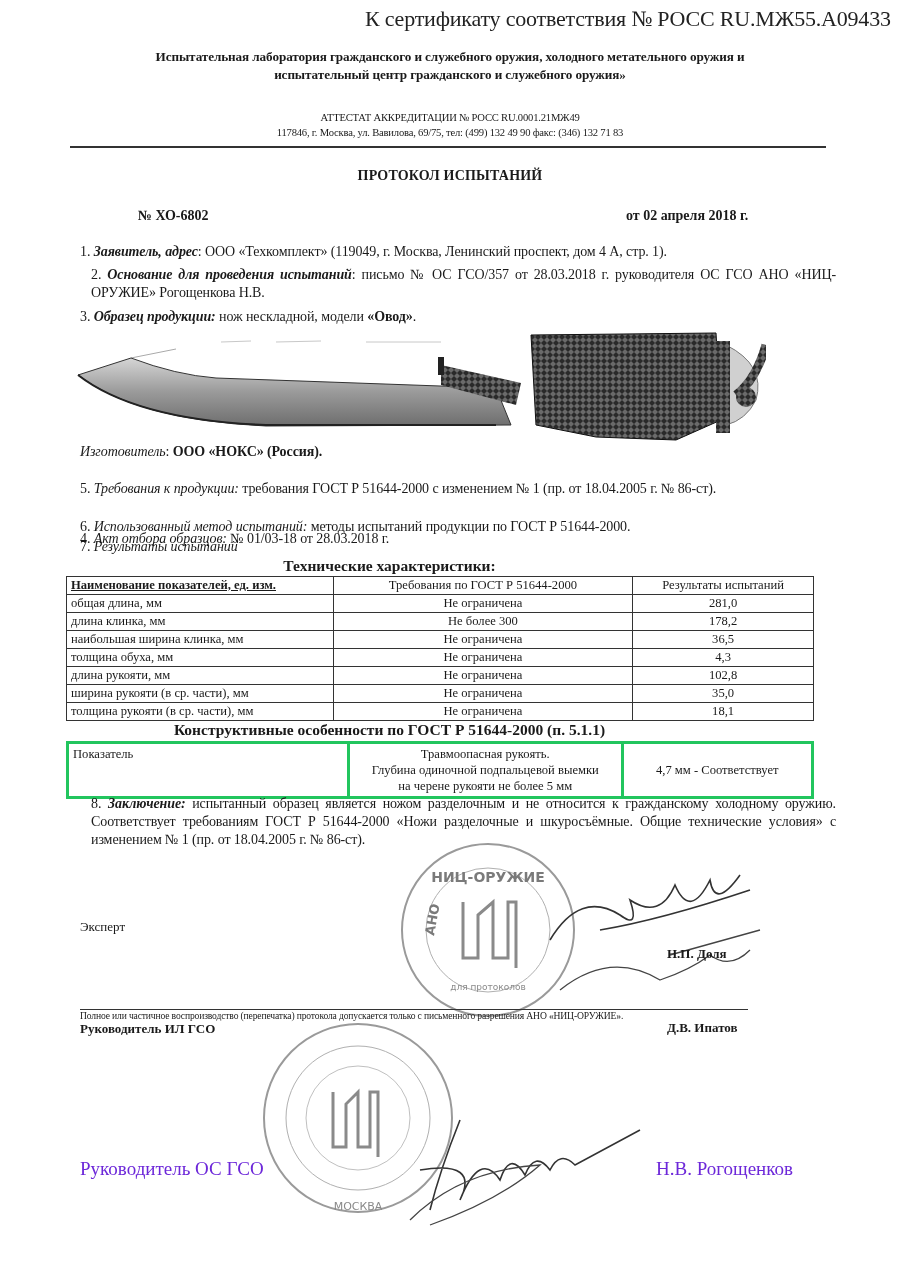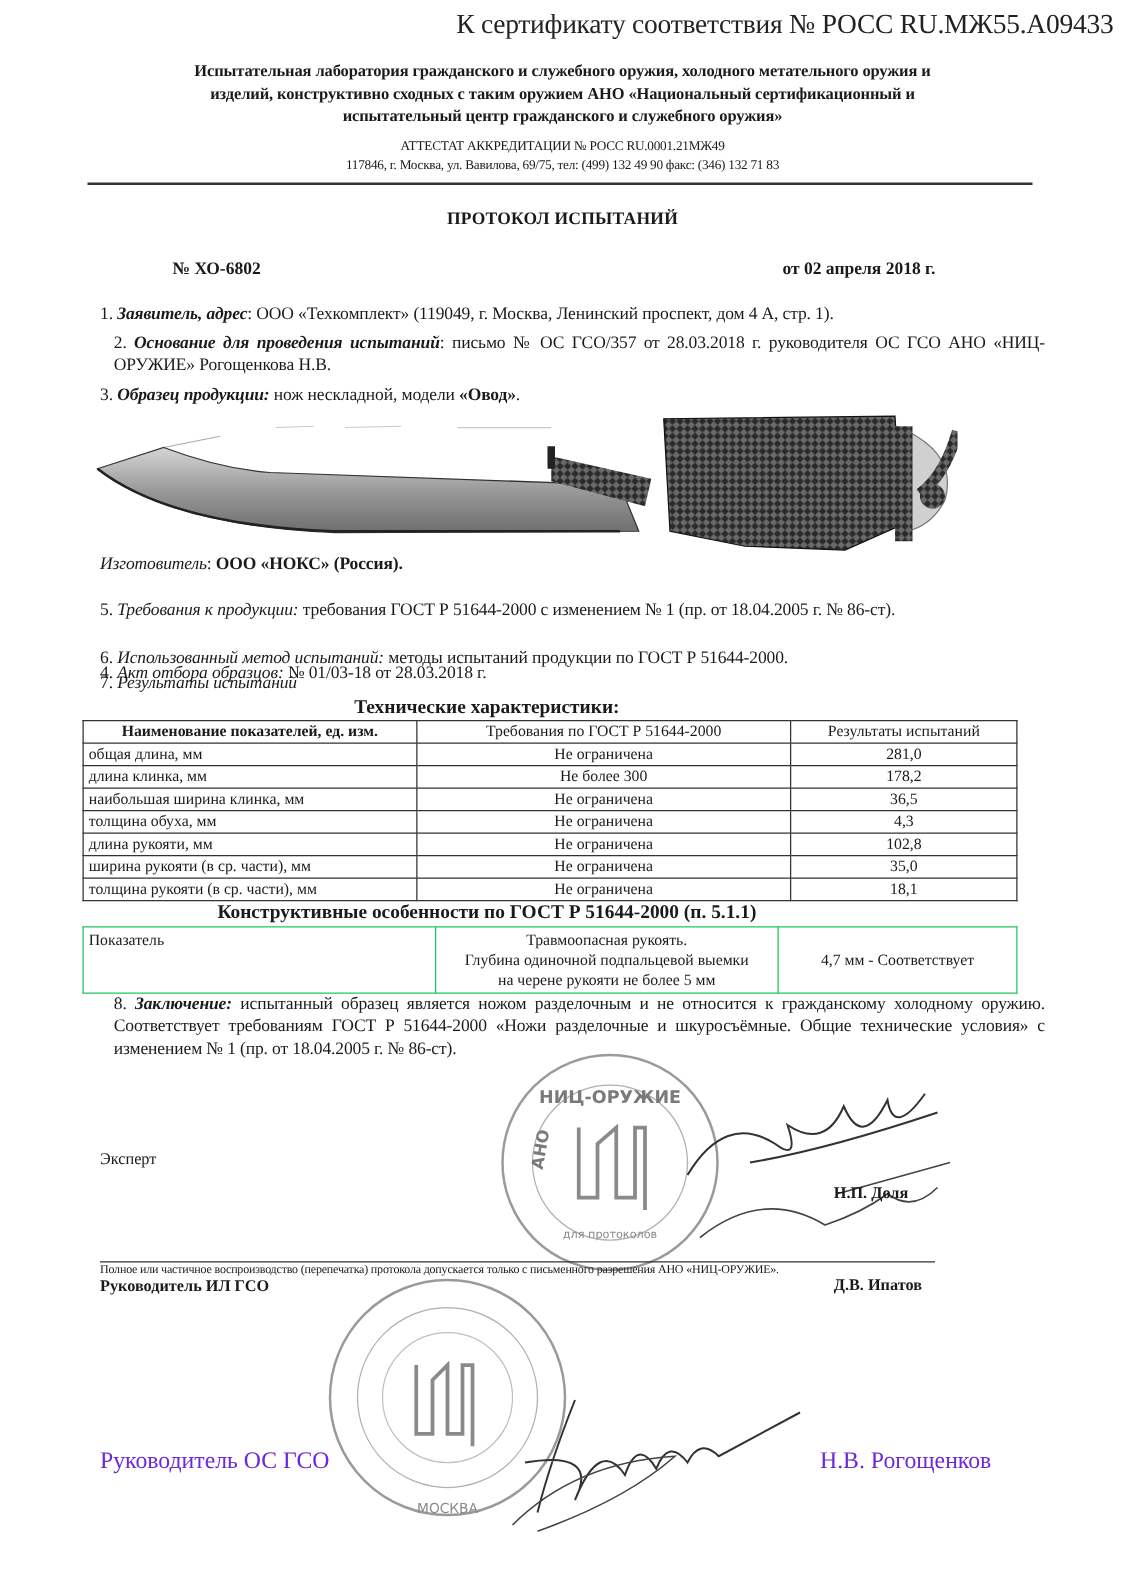--- a/index.html
+++ b/index.html
@@ -20,48 +20,47 @@
   .para { left: 80px; font-size: 14px; line-height: 18px; width: 745px; letter-spacing: -0.1px; }
   .para i { font-weight: bold; }
   .justify { text-align: justify; margin-left: 11px; }
 
   .knife { left: 76px; top: 325px; width: 690px; height: 120px; }
 
   .tbl-title { left: 0; width: 713px; text-align: center; font-size: 15.5px; font-weight: bold; margin-left: 33px; }
   table.spec { position: absolute; left: 66px; top: 576px; width: 748px; border-collapse: collapse; font-size: 12.6px; line-height: 15.2px; }
   table.spec td, table.spec th { border: 1px solid #333; padding: 0 4px; height: 18px; }
   table.spec th { font-weight: bold; }
-  table.spec th.c1 { text-align: center; }
+  table.spec th.c1 { text-align: left; text-decoration: underline; }
   table.spec .c1 { width: 267px; text-align: left; }
   table.spec .c2 { width: 300px; text-align: center; }
   table.spec .c3 { width: 181px; text-align: center; }
 
   table.feat { position: absolute; left: 66px; top: 741px; width: 748px; border-collapse: collapse; font-size: 12.6px; line-height: 16px; }
-  table.feat td { border: 1px solid #22c55e; padding: 2px 4px; vertical-align: top; }
+  table.feat td { border: 3px solid #22c55e; padding: 2px 4px; vertical-align: top; }
   table.feat .c1 { width: 267px; text-align: left; }
   table.feat .c2 { width: 260px; text-align: center; }
   table.feat .c3 { width: 181px; text-align: center; vertical-align: middle; }
 
   .sig-label { font-size: 13px; }
   .sig-bold { font-weight: bold; margin-top: 29px; }
   .underline-row { left: 80px; top: 992px; width: 668px; height: 18px; border-bottom: 1.5px solid #333; }
   .disclaimer { left: 80px; top: 1010px; font-size: 9.6px; letter-spacing: -0.15px; white-space: nowrap; }
 
   .bottom-sig { font-size: 19px; color: #6d28d9; }
 
   .stamp { position: absolute; pointer-events: none; }
 </style>
 </head>
 <body>
 
 <div class="abs cert-ref">К сертификату соответствия № РОСС RU.МЖ55.А09433</div>
 
 <div class="abs lab-name">
   <div>Испытательная лаборатория гражданского и служебного оружия, холодного метательного оружия и</div>
-  <div>изделий, конструктивно сходных с таким оружием АНО «Национальный сертификационный и</div>
   <div>испытательный центр гражданского и служебного оружия»</div>
 </div>
 
 <div class="abs accred">
   <div>АТТЕСТАТ АККРЕДИТАЦИИ № РОСС RU.0001.21МЖ49</div>
   <div>117846, г. Москва, ул. Вавилова, 69/75, тел: (499) 132 49 90 факс: (346) 132 71 83</div>
 </div>
 <div class="abs rule-top"></div>
 
 <div class="abs protocol-title">ПРОТОКОЛ ИСПЫТАНИЙ</div>

